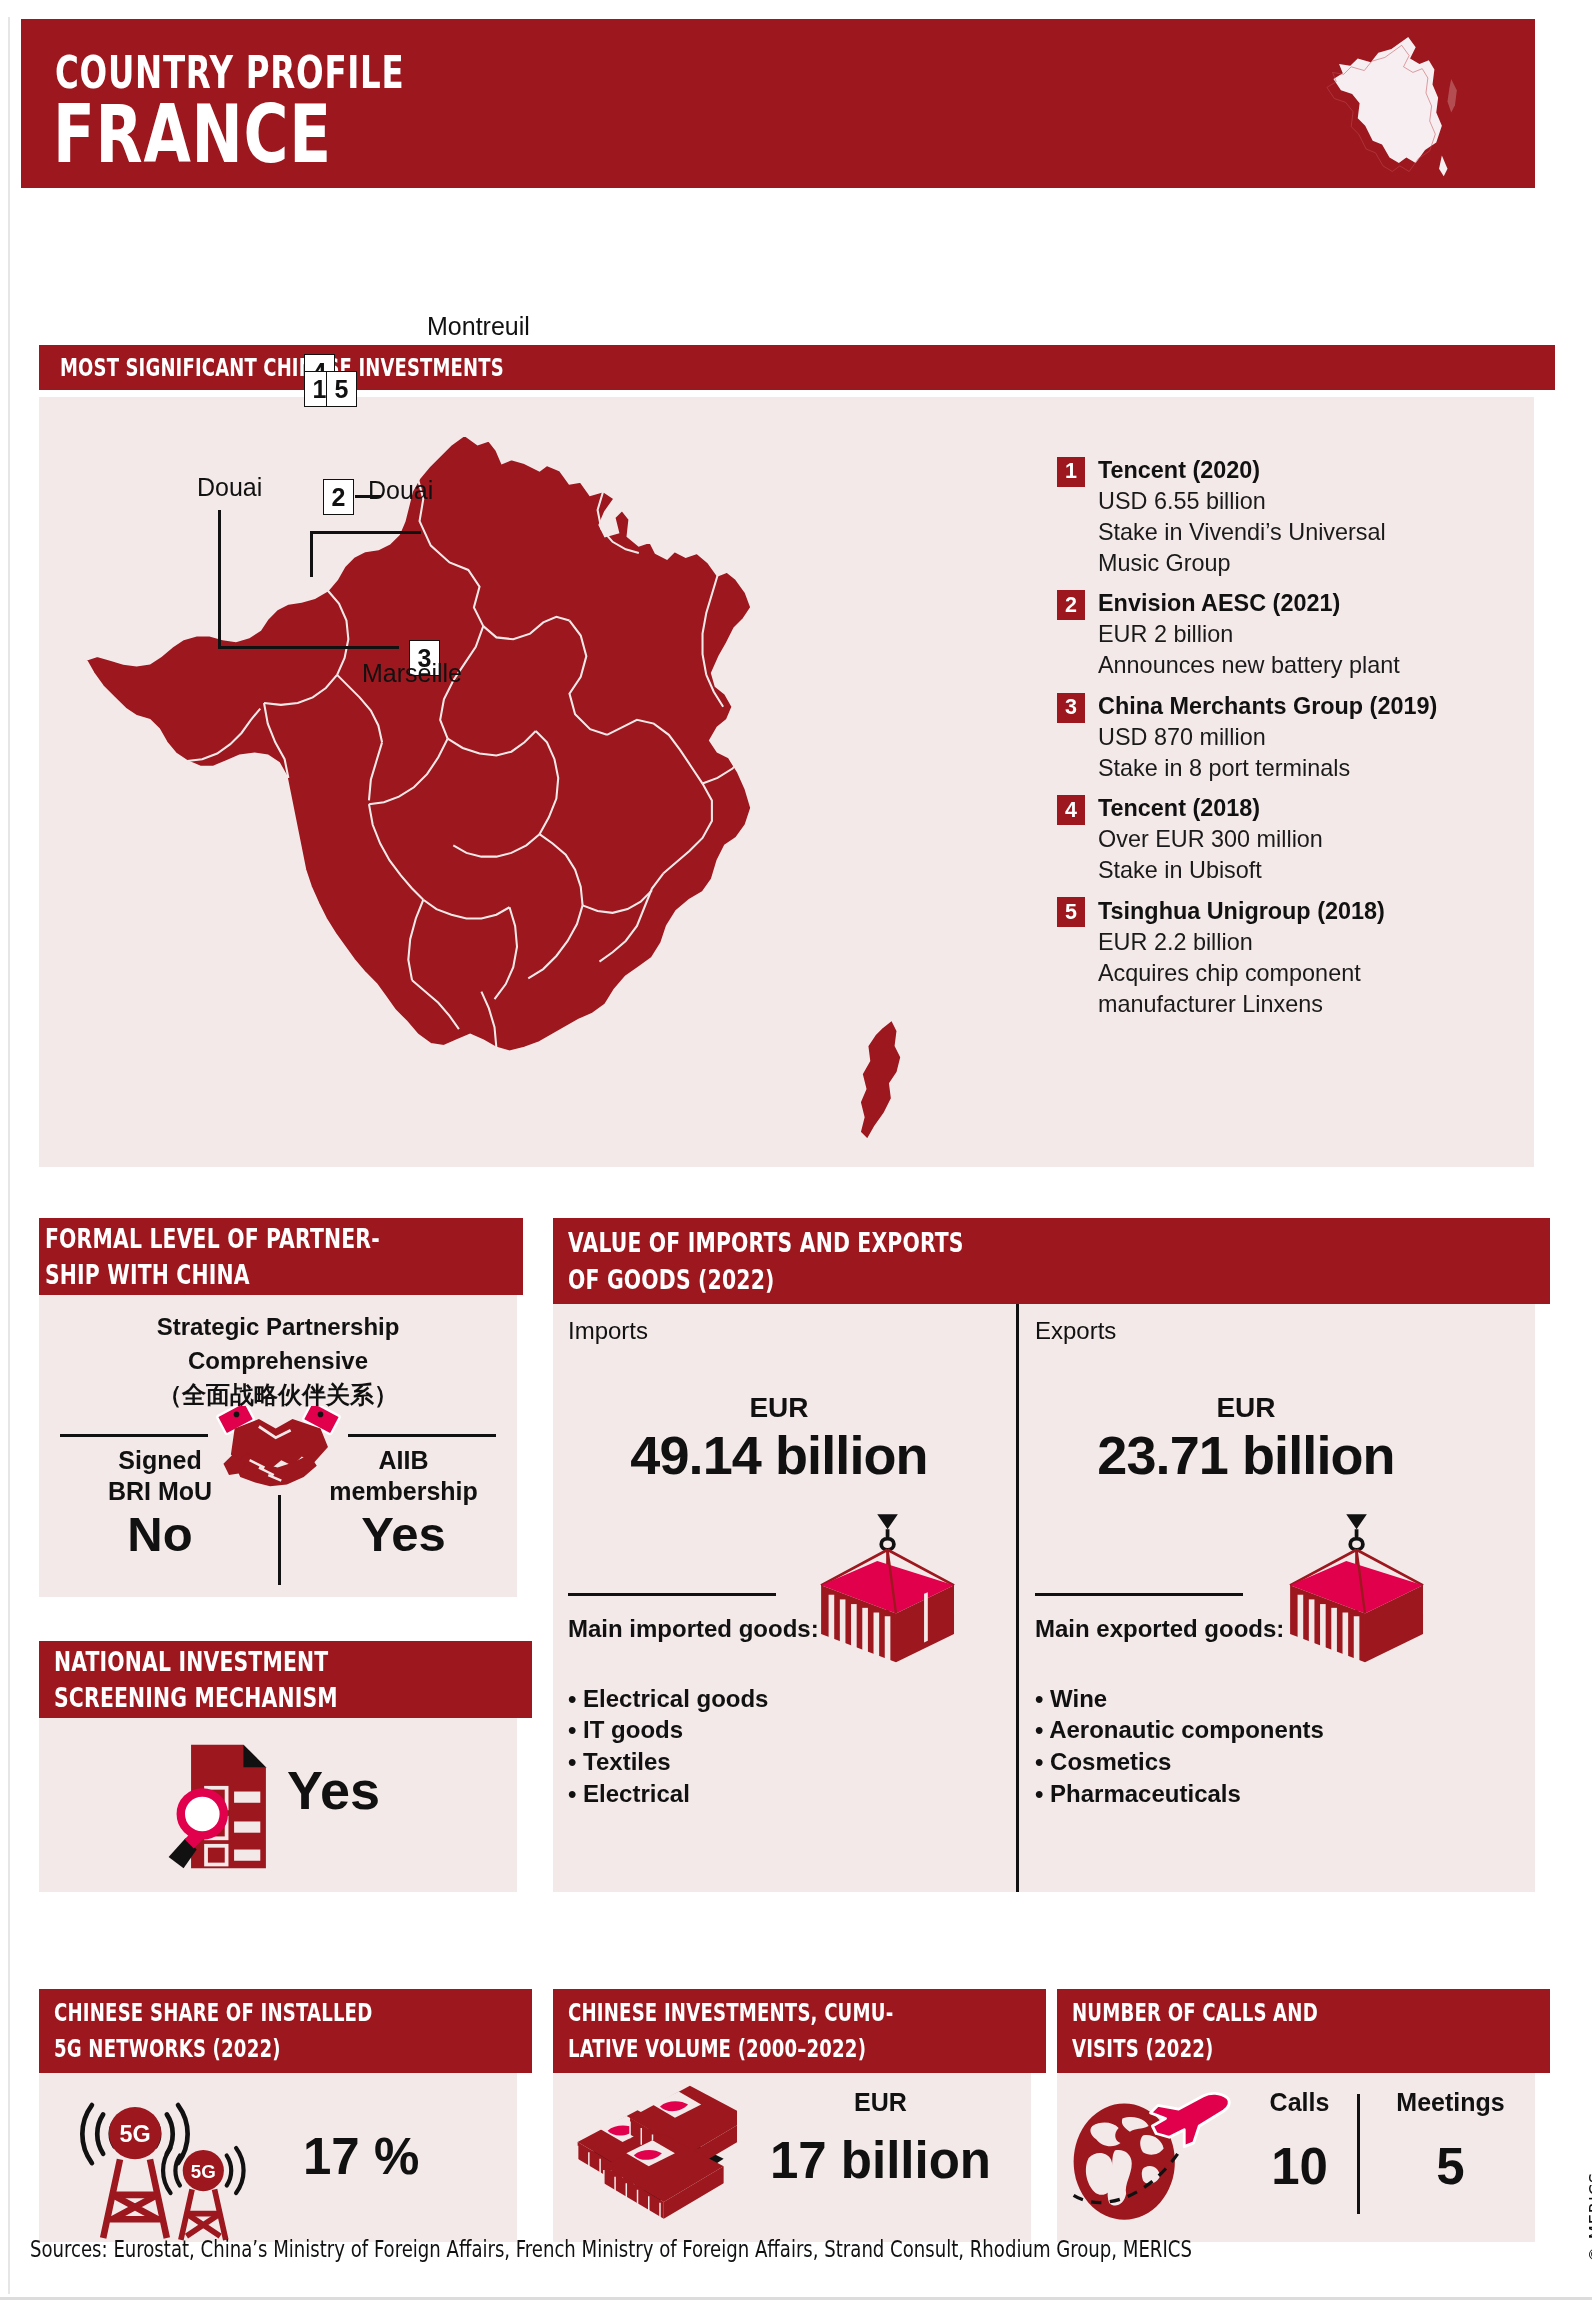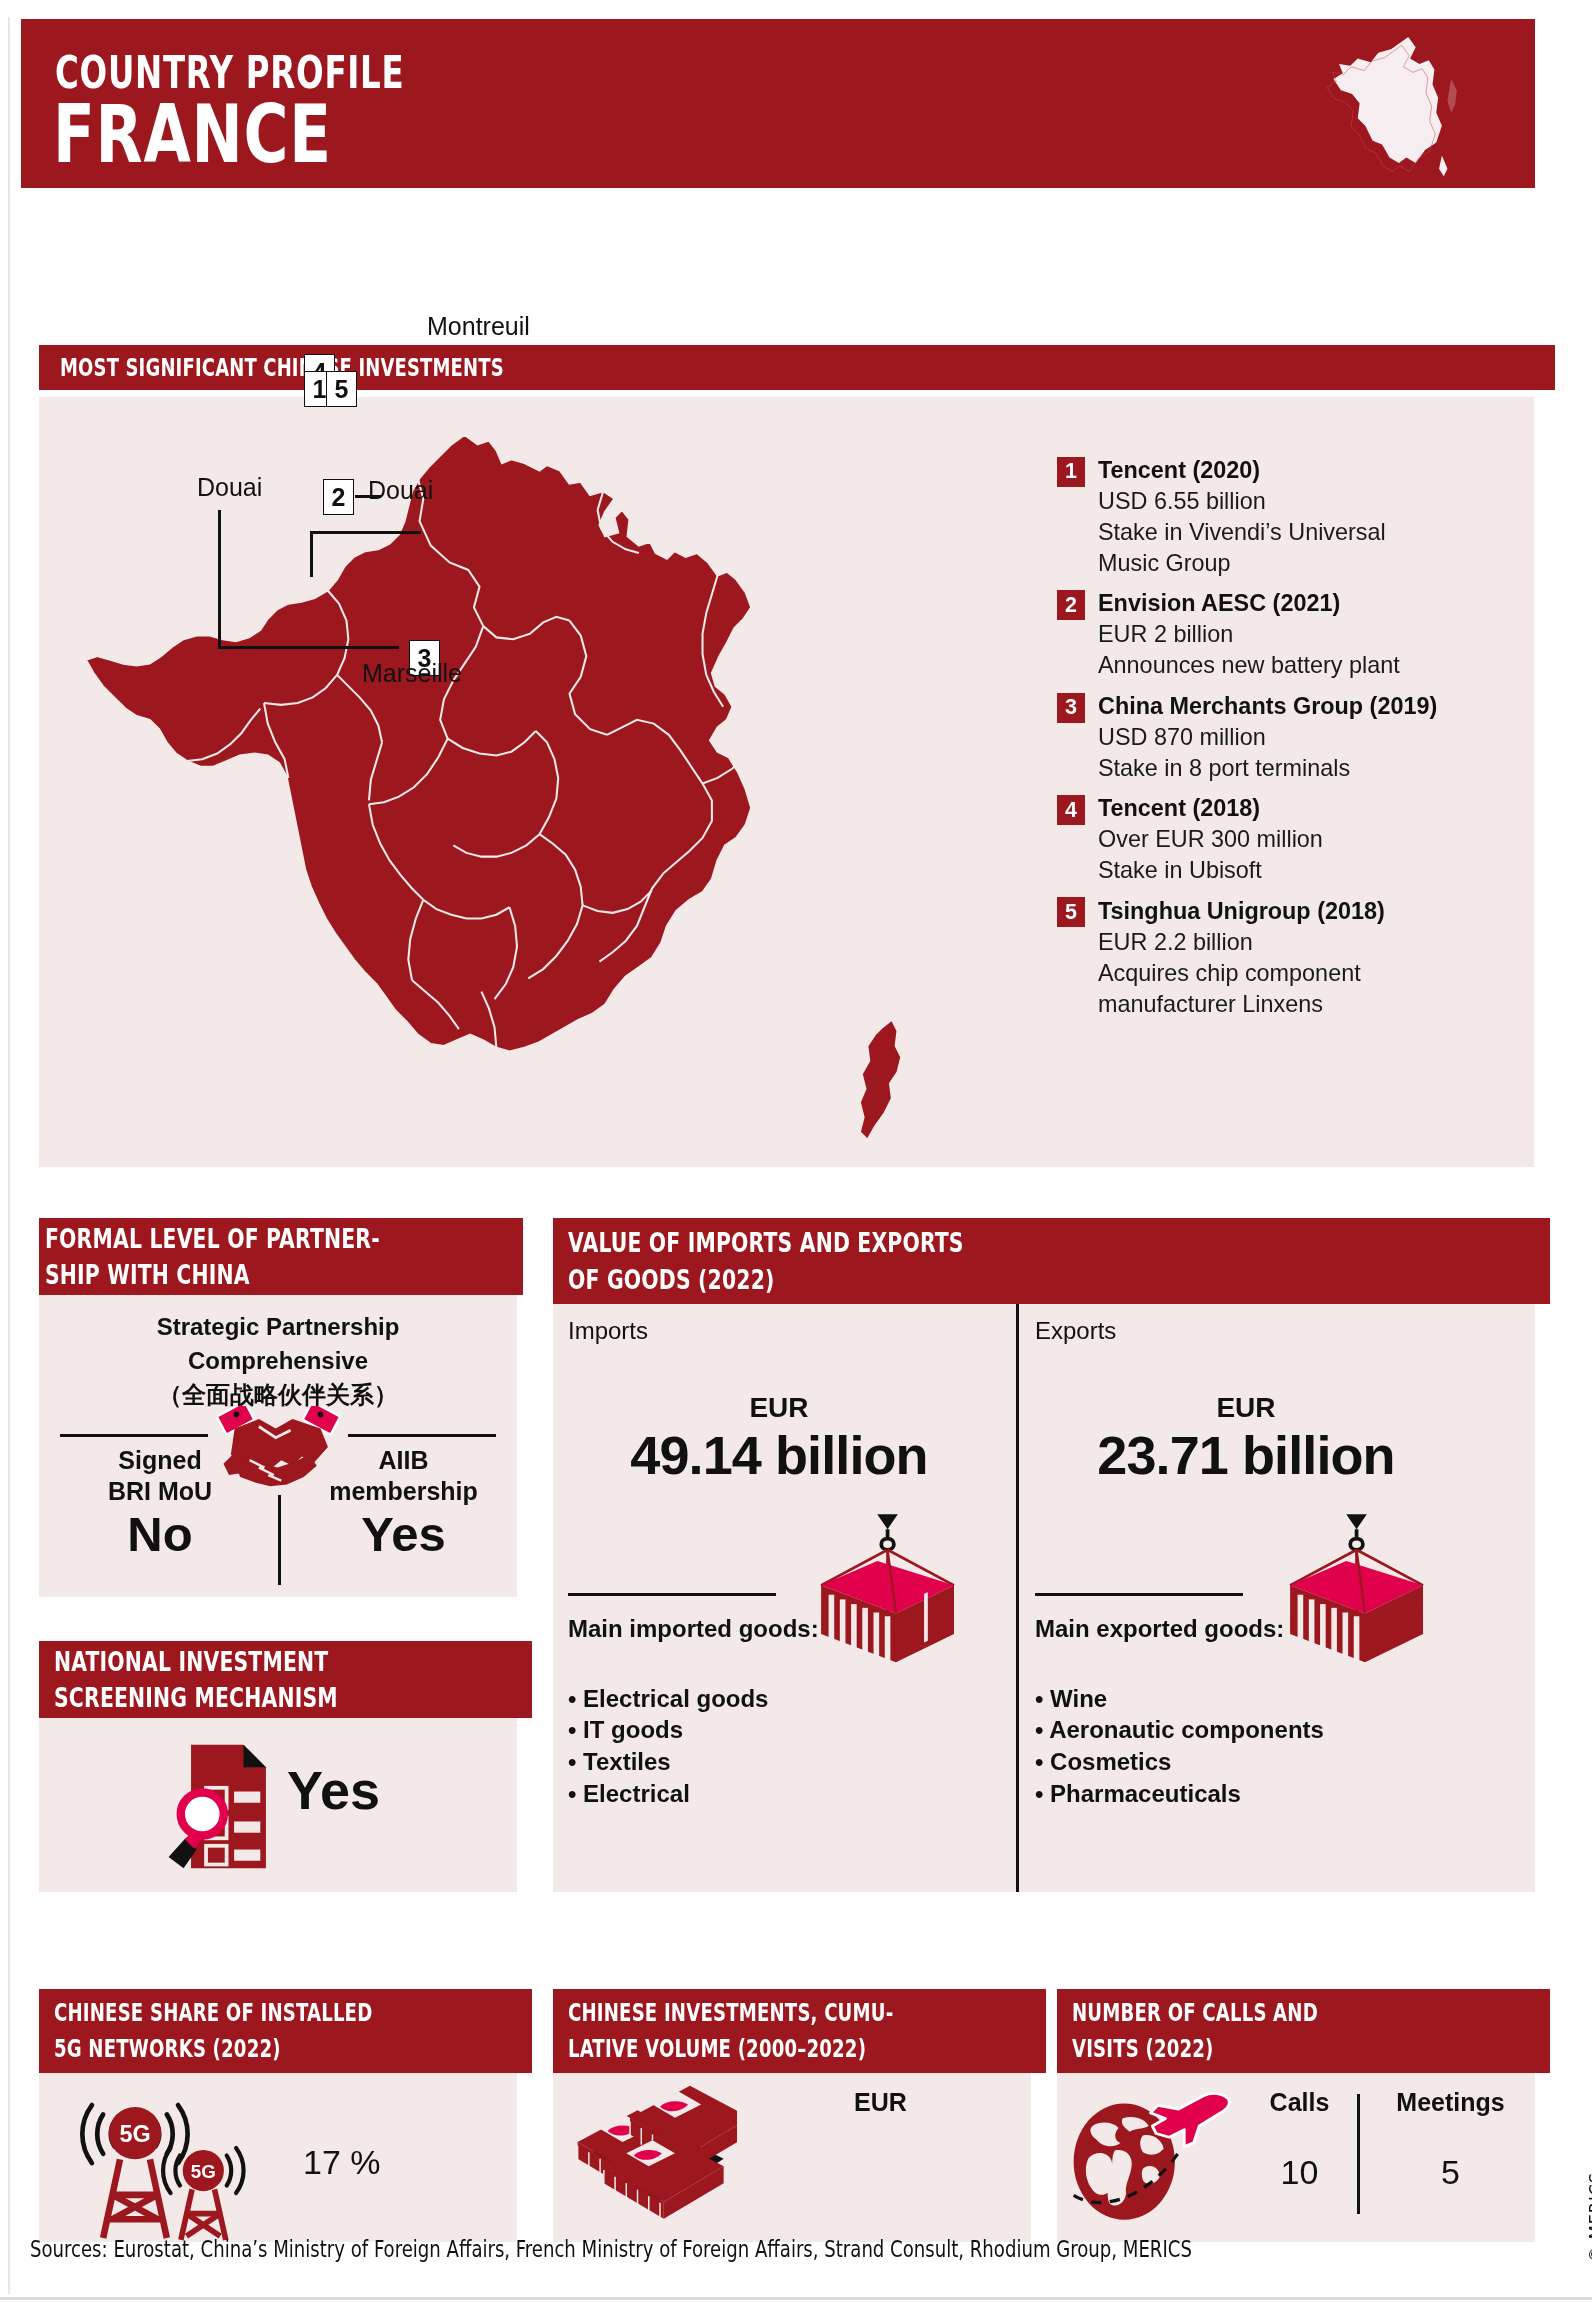--- a/index.html
+++ b/index.html
@@ -95,21 +95,21 @@
   #t-vdiv{position:absolute;left:463px;top:0;width:2.8px;height:588px;background:#111;}
 
   
   .bcard{position:absolute;top:1989px;height:253px;}
   .bcard .hdr{width:100%;height:84px;padding-left:15px;font-size:24px;line-height:36px;}
   .bcard .hdr span{transform:scaleX(.84);}
   .bcard .bbody{position:relative;width:100%;height:169px;background:#f4e9e9;}
   #c5g{left:39px;width:478px;}
   #cinv{left:553px;width:478px;}
   #ccalls{left:1057px;width:478px;}
-  .b-val{position:absolute;font-weight:400;font-size:34px;color:#111;margin-top:16px;}
+  .b-val{position:absolute;font-weight:700;font-size:51px;color:#111;}
   .b-eur{position:absolute;font-weight:700;font-size:25px;color:#111;}
   .b-lab{position:absolute;font-weight:700;font-size:25px;color:#111;text-align:center;}
   #calls-div{position:absolute;left:300px;top:20.6px;width:2.8px;height:120px;background:#111;}
 
   
   #sources{
     position:absolute;left:30px;top:2235px;width:1462px;
     font-family:"Liberation Sans Narrow","DejaVu Sans Condensed","Liberation Sans",sans-serif;
     font-size:23.4px;color:#111;white-space:nowrap;
   }
@@ -489,20 +489,21 @@
           <path fill="#9c171e" d="M10 62 L10 80 L74 118 L74 100 Z"></path>
           <path fill="#9c171e" d="M74 100 L138 62 L138 80 L74 118 Z"></path>
           <g stroke="#f4e9e9" stroke-width="1.6" fill="none">
             <path d="M10 66 L10 84 M22 73 L22 91 M34 80 L34 98 M46 87 L46 105 M58 94 L58 112 M70 101 L70 119"></path>
           </g>
           <path fill="#f4e9e9" d="M34 48 L62 34 L86 48 L58 62 Z"></path>
           <path fill="#e1004c" d="M42 50 c8 -7 22 -7 30 -2 c-8 9 -24 9 -30 2 Z"></path>
         </g>
       </svg>
       <div class="b-eur" style="left:187px;top:15px;width:281px;text-align:center;">EUR</div>
+      <div class="b-val" style="left:187px;top:58px;width:281px;text-align:center;">17 billion</div>
     </div>
   </div>
 
   <div class="bcard" id="ccalls">
     <div class="hdr">
       <div>
         <span>NUMBER OF CALLS AND</span>
         <span>VISITS (2022)</span>
       </div>
     </div>

